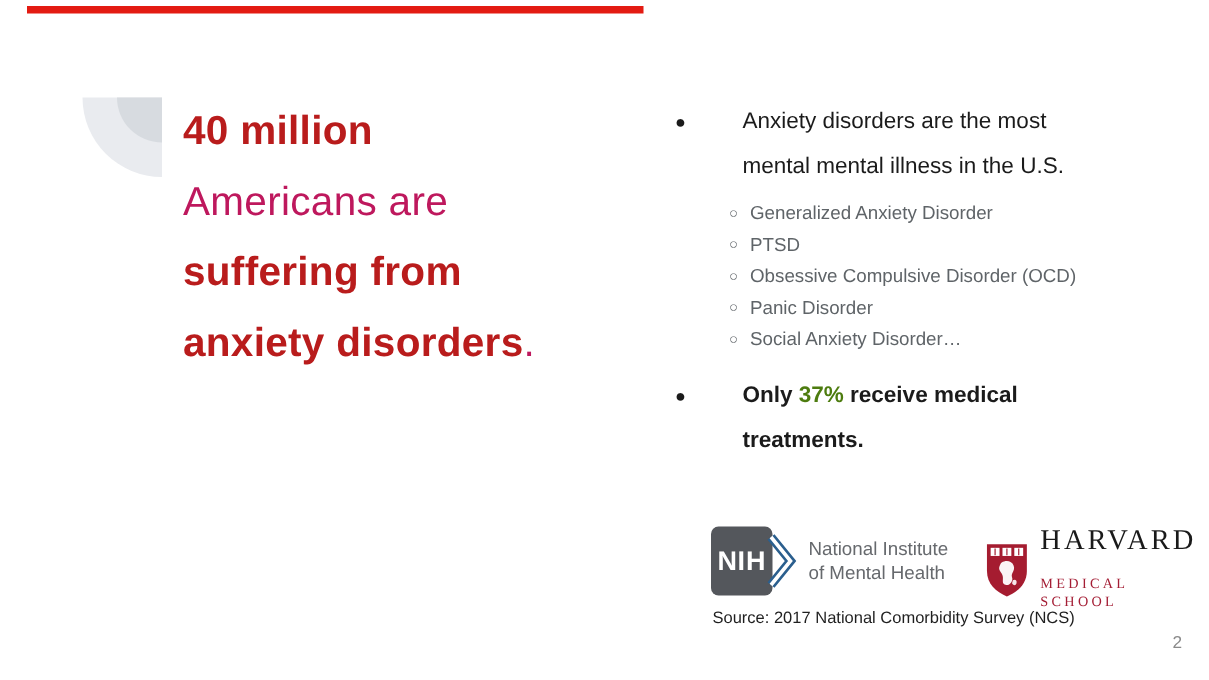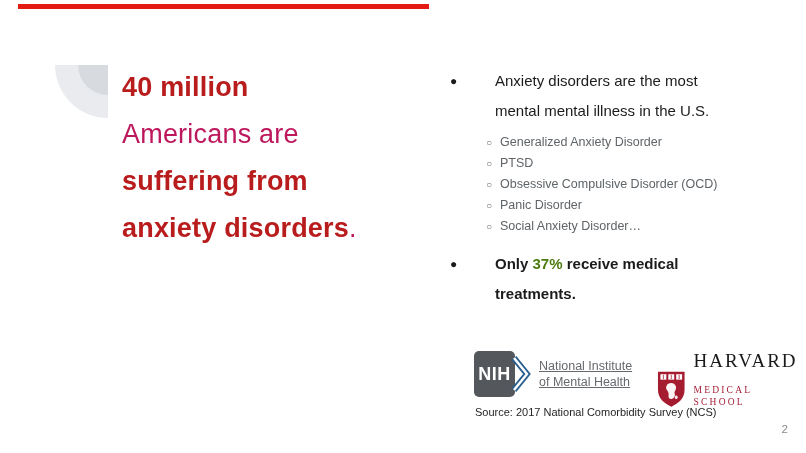--- a/index.html
+++ b/index.html
@@ -32,23 +32,23 @@
   .sub-item{display:flex;align-items:flex-start;color:#5f6468;}
   .sub-glyph{width:14px;font-size:10px;line-height:21px;flex:none;color:#6a6f73;}
   .sub-text{font-size:12.5px;line-height:21px;}
   .b2{margin-top:12px;}
 
   
   .nih{position:absolute;left:474px;top:351px;display:flex;align-items:center;}
   .nih-box{width:41px;height:46px;background:#54575c;border-radius:5px;display:flex;align-items:center;justify-content:center;position:relative;z-index:1;}
   .nih-box span{color:#fff;font-weight:bold;font-size:18px;letter-spacing:0.5px;}
   .nih-chev{margin-left:-4px;position:relative;z-index:2;}
-  .nih-name{margin-left:8px;font-size:12.5px;line-height:16px;color:#66696d;text-decoration:underline;}
+  .nih-name{margin-left:8px;font-size:12.5px;line-height:16px;color:#66696d;}
 
-  .harvard{position:absolute;left:656px;top:351px;display:flex;align-items:flex-end;}
+  .harvard{position:absolute;left:656px;top:351px;display:flex;align-items:center;}
   .harvard-text{margin-left:7px;}
   .harvard-name{font-family:"Liberation Serif","DejaVu Serif",serif;font-size:19px;letter-spacing:2px;color:#1a1a1a;line-height:20px;}
   .harvard-sub{font-family:"Liberation Serif","DejaVu Serif",serif;font-size:9.5px;letter-spacing:2.2px;color:#a41e35;line-height:12px;margin-top:13px;}
 
   
   .source{position:absolute;left:475px;top:406px;font-size:11px;color:#1f1f1f;}
   .page-num{position:absolute;right:18px;top:423px;font-size:11.5px;color:#8a8a8a;}
 </style>
 </head>
 <body>

